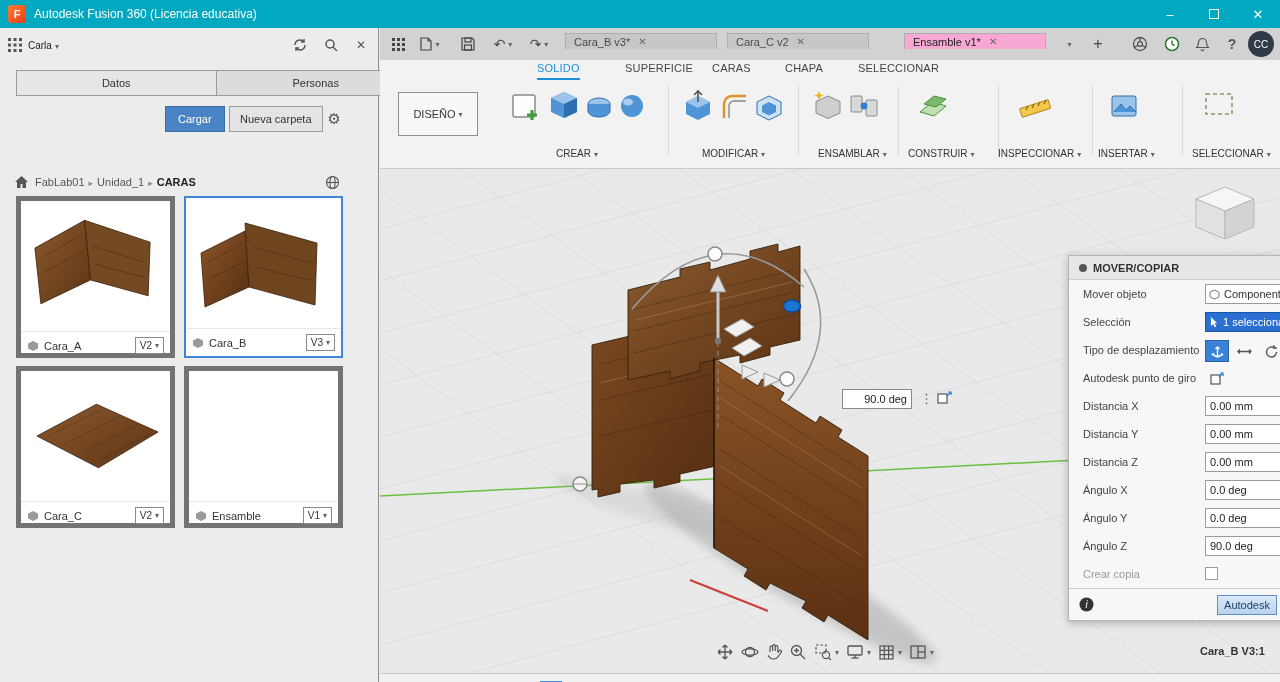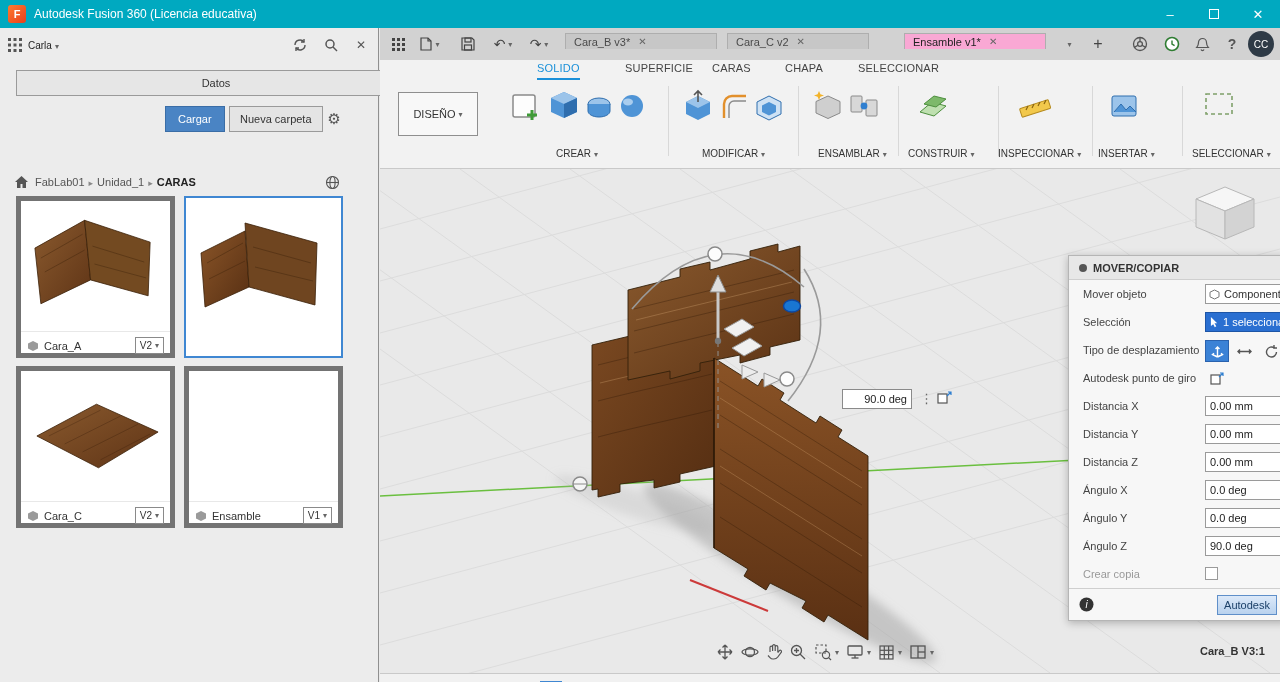--- a/index.html
+++ b/index.html
@@ -120,20 +120,21 @@
     <div class="panel-icon" style="position:absolute;left:319px;top:5px">
       <svg width="14" height="14" viewBox="0 0 14 14" fill="none" stroke="#555" stroke-width="1.5">
           <circle cx="6" cy="6" r="4"></circle>
           <line x1="9" y1="9" x2="13" y2="13"></line>
         </svg>
     </div>
     <div class="panel-icon" style="position:absolute;left:349px;top:5px;font-size:12px">✕</div>
 
     <div id="seg-tabs">
       <div class="seg" style="background:#e6e6e6">Datos</div>
+      <div class="seg">Personas</div>
     </div>
 
     <div class="btn-blue" style="position:absolute;left:165px;top:78px">Cargar</div>
     <div class="btn-gray" style="position:absolute;left:229px;top:78px">Nueva carpeta</div>
     <div class="panel-icon" style="position:absolute;left:322px;top:79px;font-size:15px">⚙</div>
 
     <div class="flex" style="position:absolute;left:14px;top:144px;height:20px">
       <svg width="15" height="14" viewBox="0 0 15 14" style="margin-right:6px">
           <path d="M7.5 1L1 7h2v6h3.5V9h2v4H12V7h2z" fill="#555"></path>
         </svg>
@@ -178,20 +179,27 @@
           <defs>
               <linearGradient id="wB" x1="0" y1="0" x2="1" y2="1">
                 <stop offset="0" stop-color="#8a5528"></stop>
                 <stop offset="1" stop-color="#572f13"></stop>
               </linearGradient>
             </defs>
           <polygon points="12,50 56,28 60,84 16,104" fill="url(#wB)" stroke="#3a2008" stroke-width="0.8"></polygon>
           <polygon points="56,20 128,40 126,102 60,84" fill="#6f4520" stroke="#3a2008" stroke-width="0.8"></polygon>
           <path d="M18,60 L54,40 M20,76 L56,58 M64,44 L122,60 M66,64 L124,78" stroke="rgba(50,25,6,.35)" fill="none"></path>
         </svg>
+      </div>
+      <div class="meta">
+        <svg width="12" height="12" viewBox="0 0 12 12">
+            <path d="M6 1l5 2.5v5L6 11 1 8.5v-5z" fill="#9a9a9a"></path>
+          </svg>
+        <span class="nm">Cara_B</span>
+        <span class="ver caret">V3</span>
       </div>
     </div>
 
     <div class="card" style="left:16px;top:338px">
       <div class="thumb">
         <svg width="150" height="120" viewBox="0 0 150 120">
           <polygon points="16,60 76,28 138,56 78,92" fill="url(#wA)" stroke="#3a2008" stroke-width="0.8"></polygon>
           <path d="M28,60 L80,34 M44,68 L100,40 M62,76 L118,48 M80,84 L130,58" stroke="rgba(50,25,6,.3)" fill="none"></path>
         </svg>
       </div>

